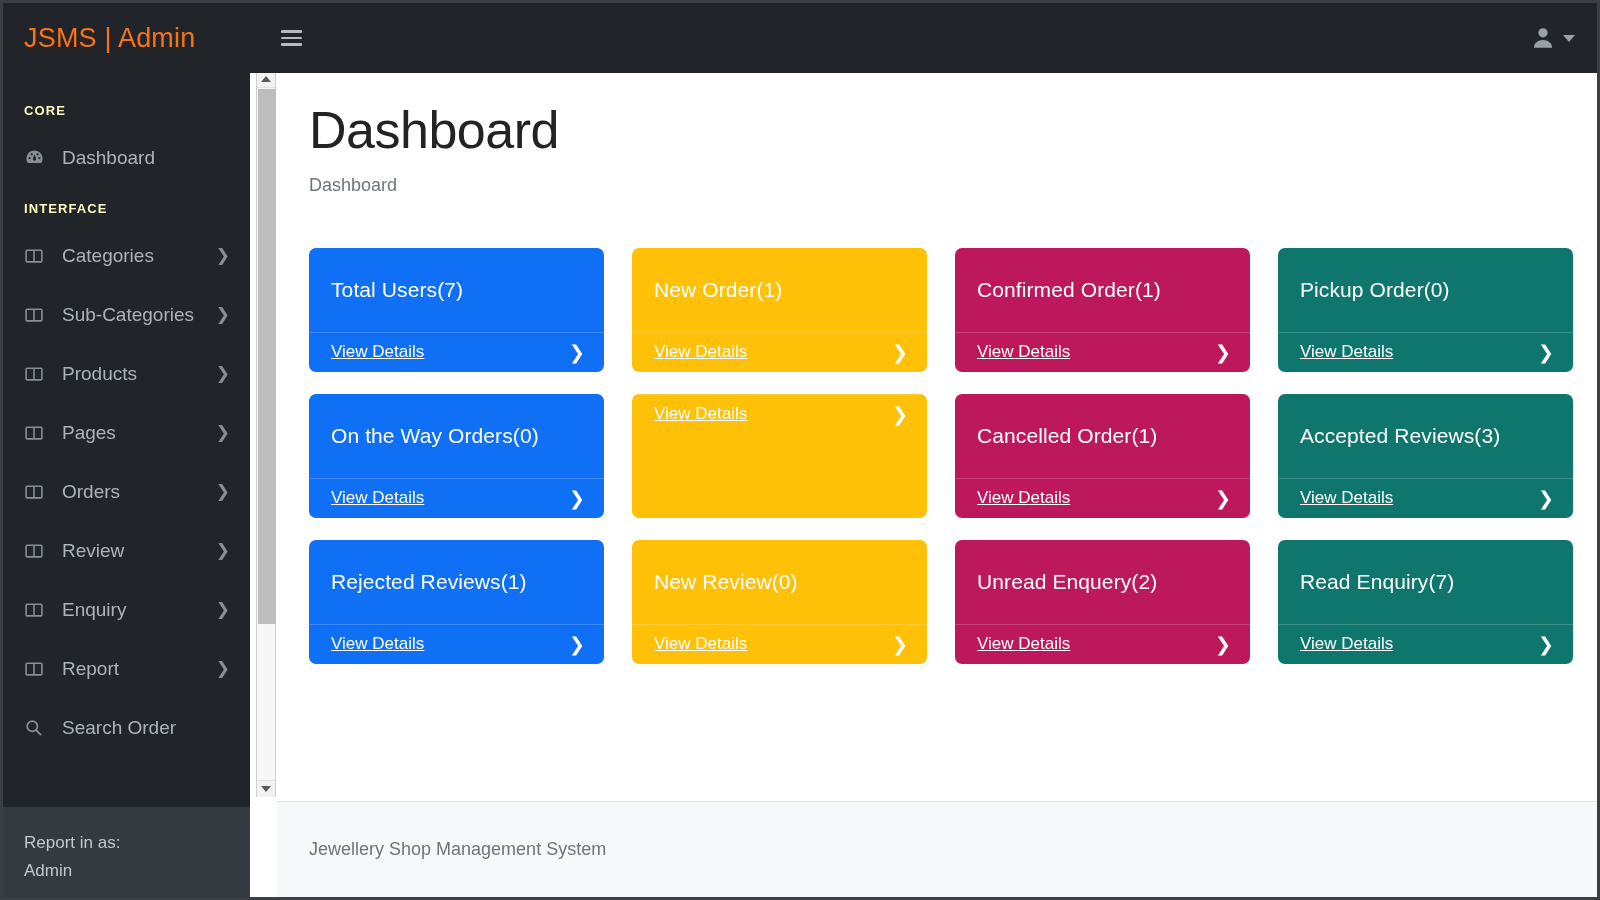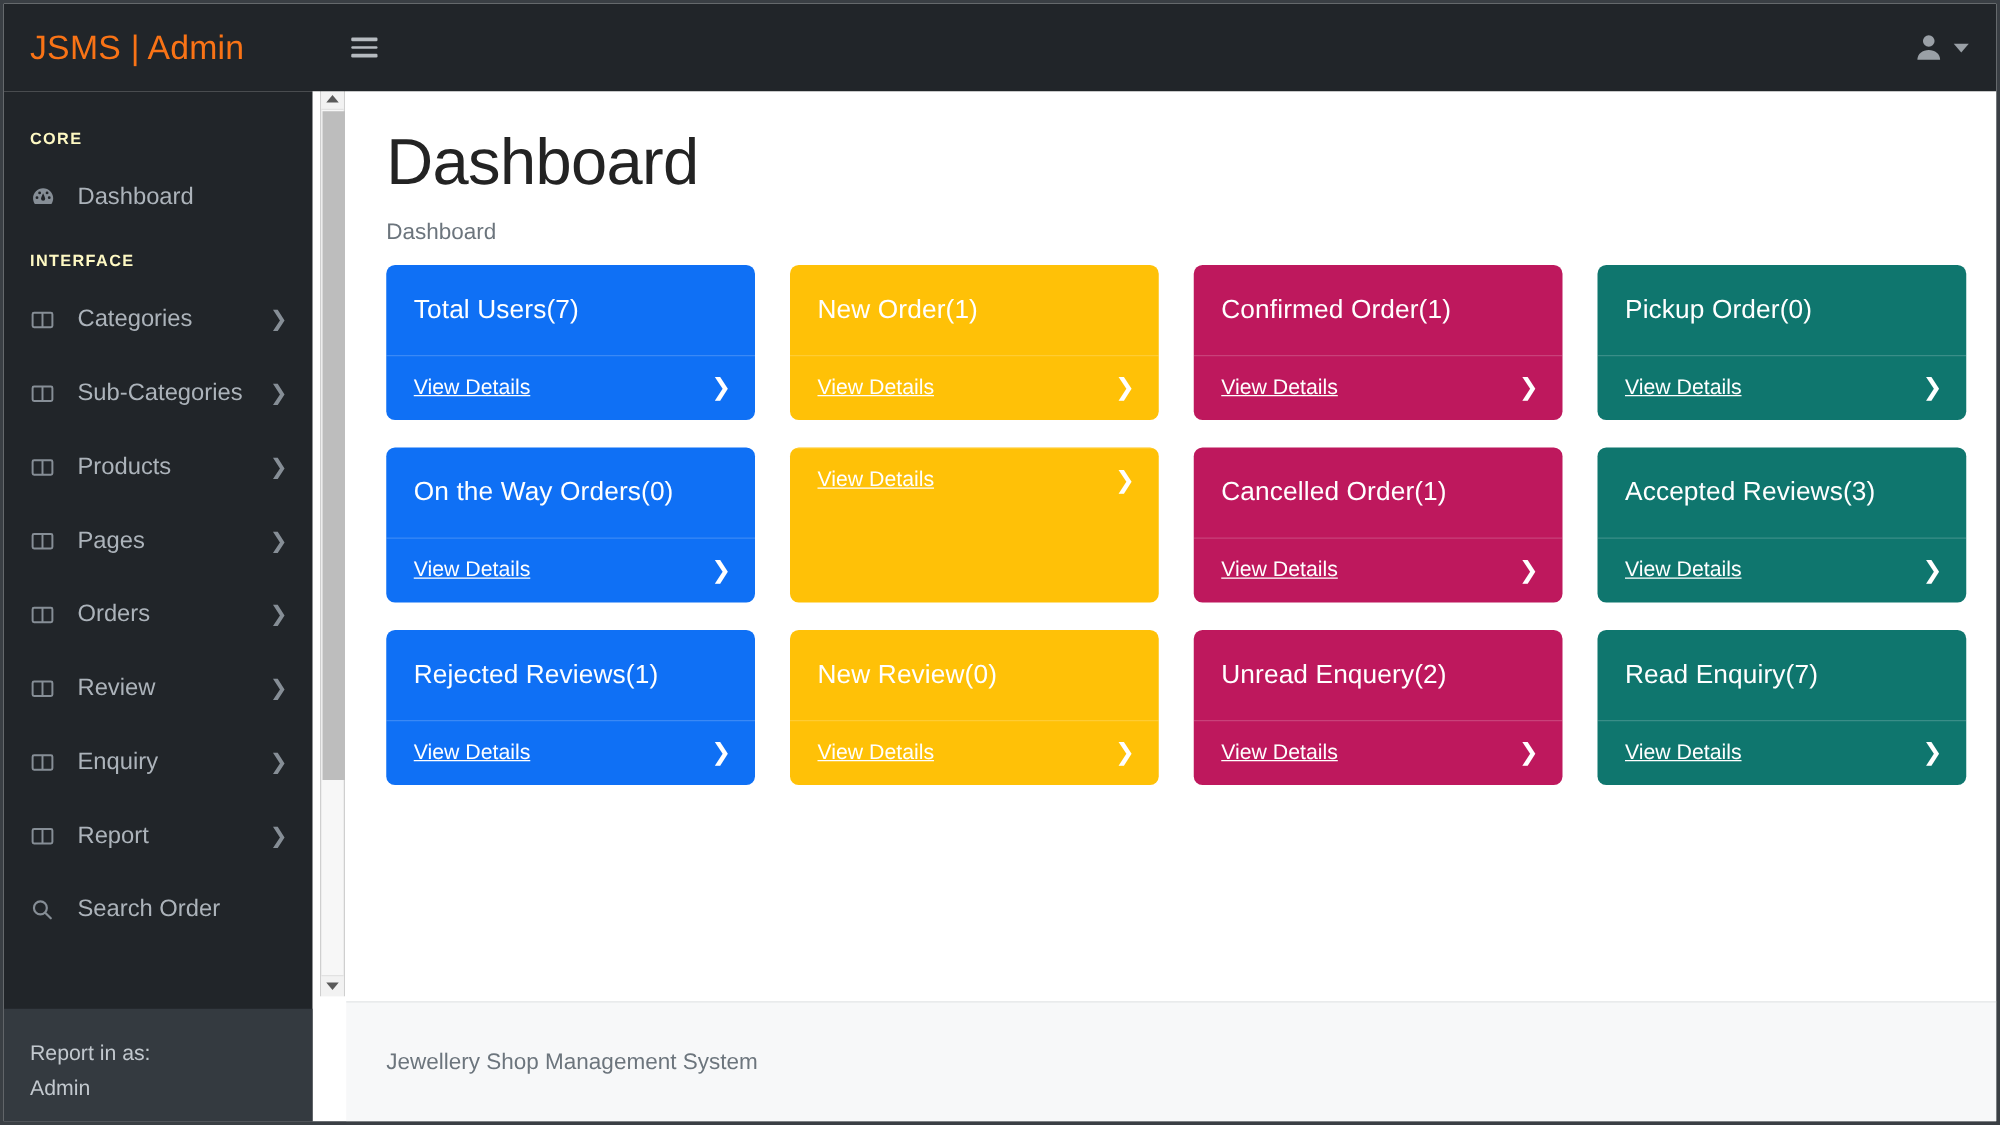--- a/index.html
+++ b/index.html
@@ -192,21 +192,21 @@
     line-height: 1.15;
   }
   .breadcrumb {
     margin-top: 14px;
     font-size: 18px;
     color: #6c757d;
   }
 
   
   .card-grid {
-    margin: 16px 0 0 32px;
+    margin: 52px 0 0 32px;
     width: 1264px;
     display: grid;
     grid-template-columns: repeat(4, 1fr);
     column-gap: 28px;
     row-gap: 22px;
   }
   .stat-card {
     border-radius: 7px;
     overflow: hidden;
     color: #ffffff;
@@ -215,21 +215,21 @@
     height: 124px;
   }
   .stat-card .card-body {
     flex: 1;
     display: flex; align-items: center;
     padding: 0 22px;
     font-size: 21px;
     letter-spacing: .1px;
   }
   .stat-card .card-foot {
-    height: 52px;
+    height: 40px;
     display: flex; align-items: center;
     justify-content: space-between;
     padding: 0 19px 0 22px;
     border-top: 1px solid rgba(255,255,255,0.18);
     cursor: pointer;
   }
   .stat-card .card-foot .view-label {
     font-size: 17px;
     text-decoration: underline;
     color: #ffffff;

